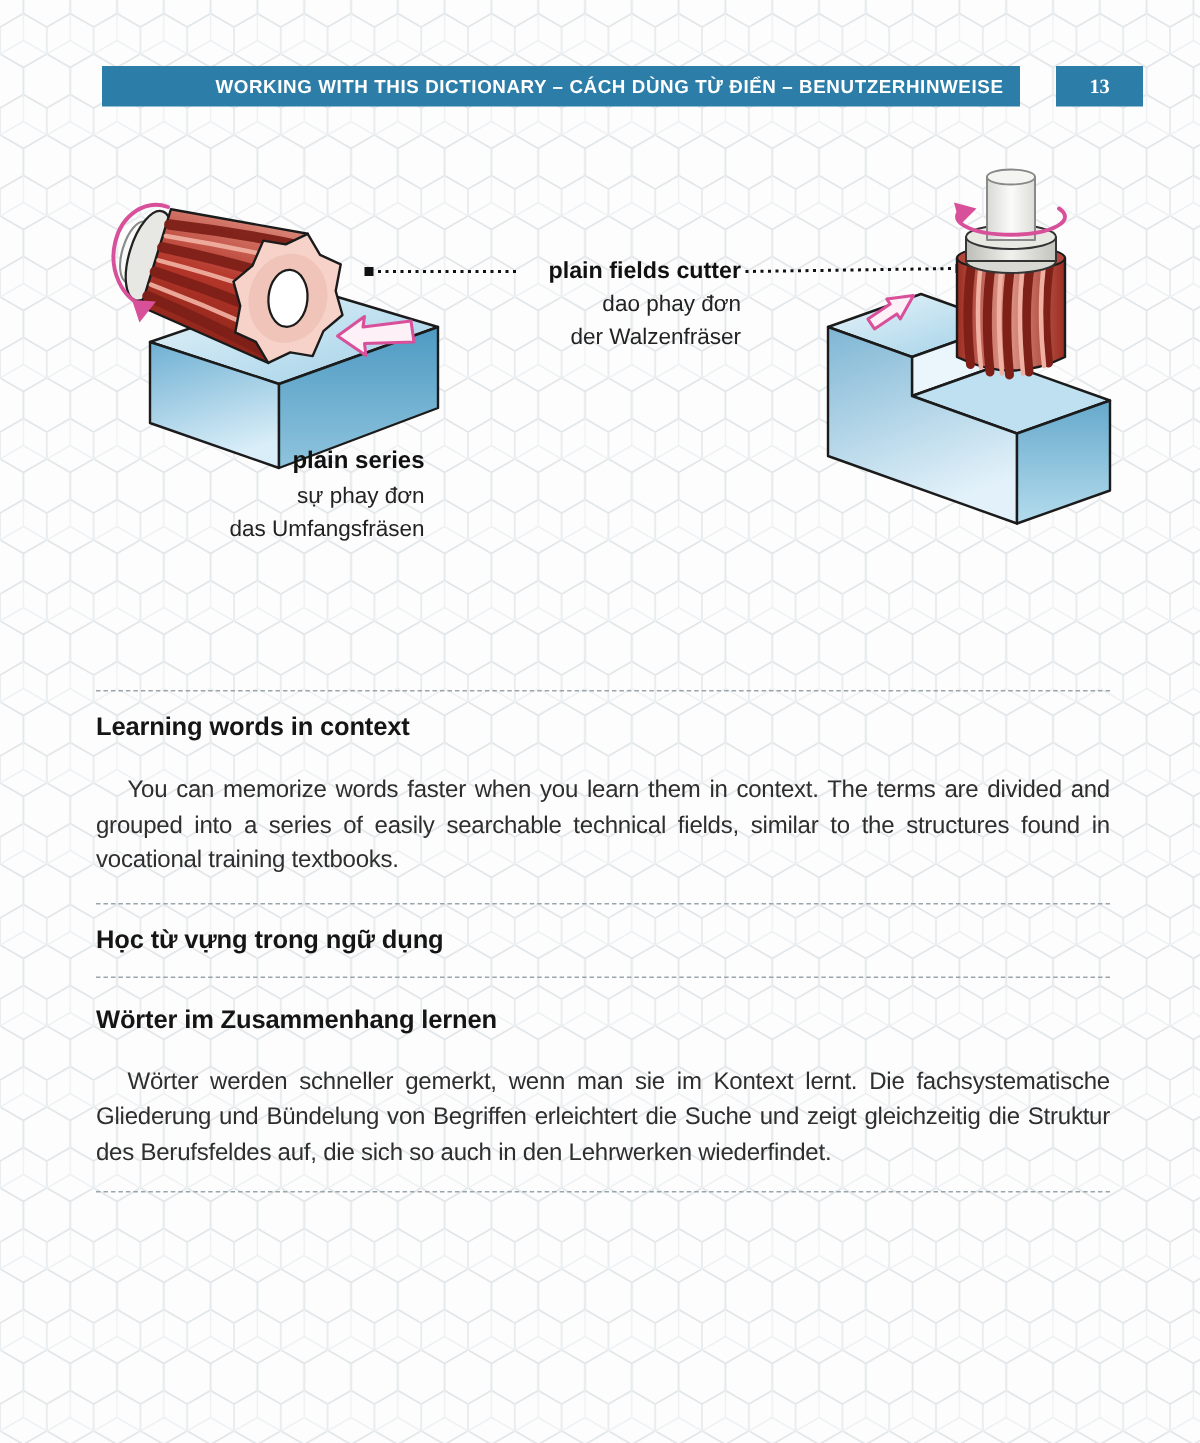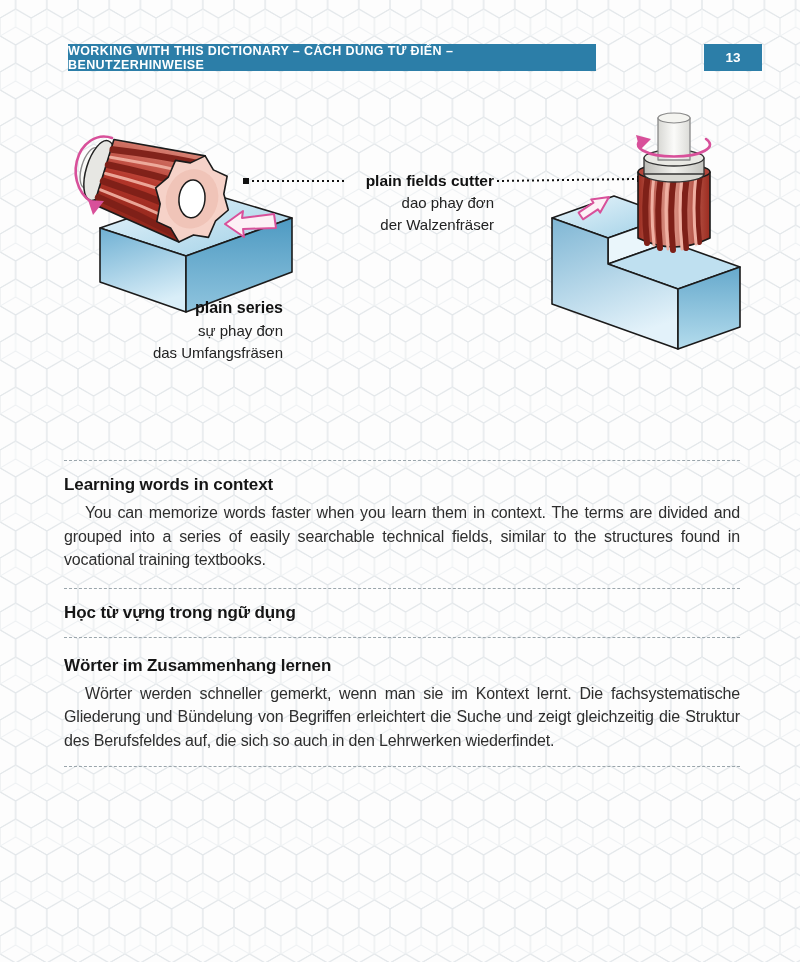--- a/index.html
+++ b/index.html
@@ -15,49 +15,49 @@
     font-family:"Liberation Sans","DejaVu Sans",sans-serif;
     color:var(--c-text);
     background:#fdfdfd;
   }
   .page{position:relative;width:800px;height:962px;overflow:hidden;background:#fdfdfd;}
   .bgpattern{position:absolute;left:0;top:0;z-index:0;}
   .layer{position:absolute;z-index:1;}
 
   
   .hbar{
-    left:68px;top:44px;width:528px;height:27px;
+    left:68px;top:44px;width:612px;height:27px;
     background:var(--c-bar);
     color:#fff;font-weight:bold;font-size:12.5px;letter-spacing:.4px;
     display:flex;align-items:center;justify-content:flex-end;
     padding-right:11px;
   }
   .pagenum{
     left:704px;top:44px;width:58px;height:27px;
     background:var(--c-bar);
     color:#fff;font-weight:bold;font-size:13.5px;
-    display:flex;align-items:center;justify-content:center;
+    display:flex;align-items:center;justify-content:center;font-family:Liberation Serif, serif;
   }
 
   
   .figlabel{line-height:22px;text-align:right;}
   .figlabel .t1{font-weight:bold;font-size:15.5px;color:#111;}
   .figlabel .t2{font-size:15px;color:#222;}
   .centerlabel{left:310px;top:170px;width:184px;}
   .leftcaption{left:93px;top:297px;width:190px;line-height:22.5px;}
   .rightcaption{left:501px;top:298px;width:240px;line-height:23px;}
   .leftcaption .t1,.rightcaption .t1{font-size:16px;}
 
   
   .textcol{left:64px;top:460px;width:676px;}
   .sep{border-top:1px dashed #9aa5ab;height:0;}
   .sec-head{font-size:17px;font-weight:bold;color:#151515;margin-top:14px;letter-spacing:-0.1px;}
   .sec-body{
     font-size:16px;line-height:23.5px;text-align:justify;
-    text-indent:21px;margin-top:6px;color:#2e2e2e;letter-spacing:-0.15px;
+    text-indent:21px;margin-top:20px;color:#2e2e2e;letter-spacing:-0.15px;
   }
   .sec-body.vi{line-height:24px;letter-spacing:0.1px;margin-top:7px;}
   .mt16{margin-top:16px;}
   .mt14{margin-top:14px;}
   .mt18{margin-top:18px;}
   svg{display:block;}
 </style>
 </head>
 <body>
 

